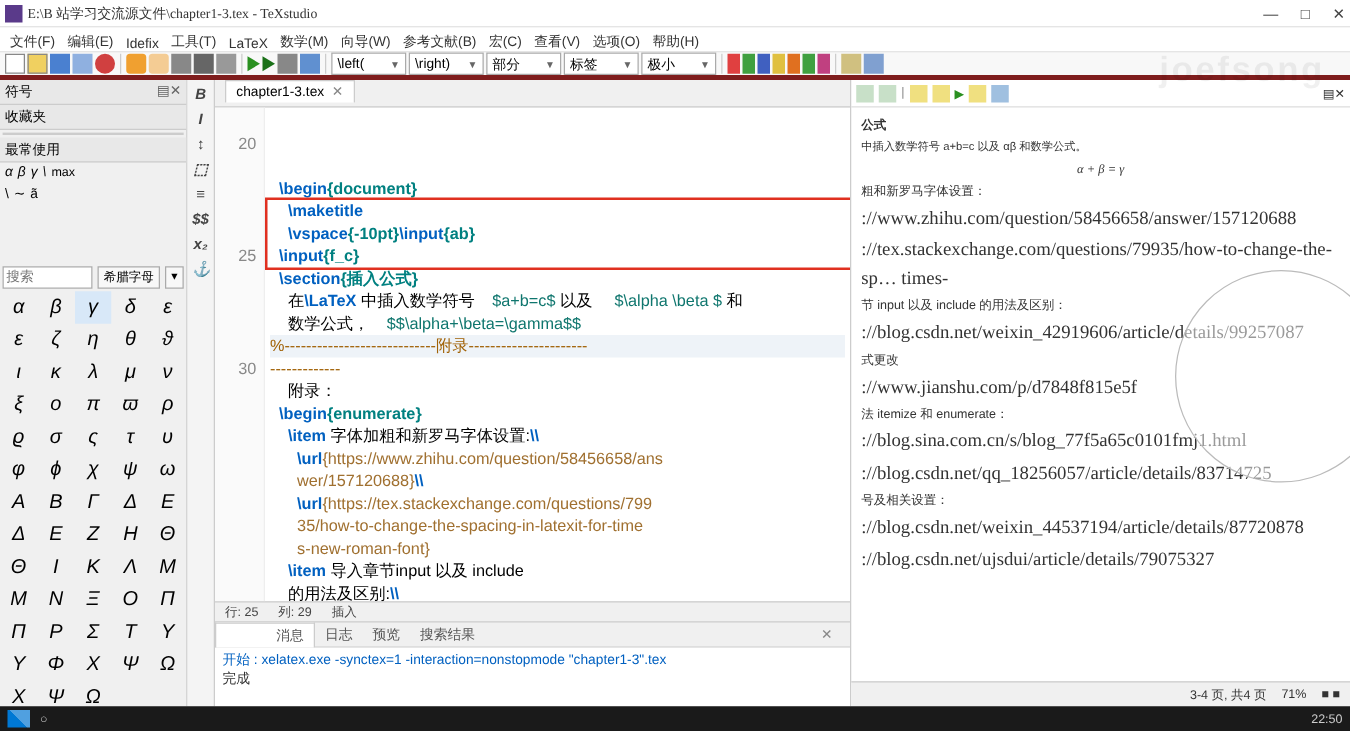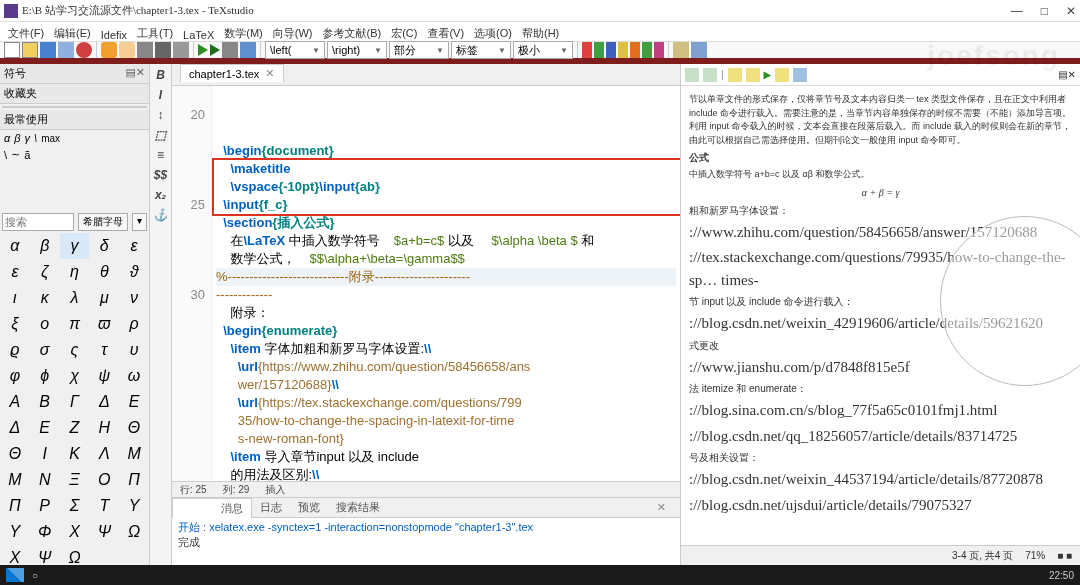--- a/index.html
+++ b/index.html
@@ -3,21 +3,21 @@
 <meta charset="utf-8">
 <style>
 * { margin: 0; padding: 0; box-sizing: border-box; font-family: "Microsoft YaHei", sans-serif; }
 body { width: 1080px; height: 585px; overflow: hidden; background: #f0f0f0; font-size: 11px; position: relative; }
 .titlebar { height: 22px; background: #fff; display: flex; align-items: center; padding: 0 4px; border-bottom: 1px solid #ddd; }
 .titlebar .icon { width: 14px; height: 14px; background: #5a3a8a; margin-right: 4px; }
 .titlebar .title { flex: 1; font-size: 11px; color: #333; font-family: Liberation Serif, serif; }
 .titlebar .winbtns { display: flex; gap: 18px; font-size: 12px; color: #444; }
 .menubar { height: 20px; background: #fff; display: flex; align-items: flex-end; padding: 0 4px; gap: 2px; font-size: 11px; color: #333; border-bottom: 1px solid #ddd; }
 .menubar span { padding: 0 4px; }
-.toolbar { height: 22px; background: #f8f8f8; display: flex; align-items: center; padding: 0 4px; gap: 2px; border-bottom: 6px solid #7f1d1d; }
+.toolbar { height: 22px; background: #f8f8f8; display: flex; align-items: center; padding: 0 4px; gap: 2px; border-bottom: 4px solid #7f1d1d; }
 .tb-ic { width: 16px; height: 16px; display: inline-block; }
 .tb-sep { width: 1px; height: 16px; background: #ccc; margin: 0 2px; }
 .tb-ic.new { background: #fff; border: 1px solid #888; }
 .tb-ic.open { background: #f0d060; border: 1px solid #888; }
 .tb-ic.save { background: #4a80d0; }
 .tb-ic.close { background: #d04040; border-radius: 50%; }
 .tb-ic.undo { background: #f0a030; border-radius: 3px; }
 .tb-ic.cut { background: #888; }
 .tb-ic.play { width: 0; height: 0; border-left: 10px solid #2a9020; border-top: 6px solid transparent; border-bottom: 6px solid transparent; }
 .tb-combo { border: 1px solid #aaa; background: #fff; height: 18px; padding: 0 4px; font-size: 11px; min-width: 60px; display: inline-flex; align-items: center; }
@@ -40,21 +40,21 @@
 .editor-area { flex: 1; display: flex; flex-direction: column; background: #fff; min-width: 0; }
 .tabs { height: 22px; display: flex; align-items: flex-start; background: #f0f0f0; border-bottom: 1px solid #ccc; padding-left: 8px; }
 .tab { background: #fff; border: 1px solid #ccc; border-bottom: none; padding: 2px 8px; font-size: 11px; display: flex; align-items: center; gap: 6px; }
 .tab .x { color: #888; font-size: 11px; }
 .editor { flex: 1; display: flex; font-family: Consolas, monospace; font-size: 13px; overflow: hidden; position: relative; }
 .gutter { width: 40px; text-align: right; color: #888; padding: 2px 6px 2px 0; background: #fafafa; border-right: 1px solid #eee; line-height: 18px; }
 .code { flex: 1; padding: 2px 4px; line-height: 18px; position: relative; white-space: pre; }
 .kw { color: #0060c0; font-weight: bold; }
 .arg { color: #008080; font-weight: bold; }
 .str { color: #a07030; }
-.math { color: #4d7c0f; padding-left: 14px; }
+.math { color: #0f766e; padding-left: 14px; }
 .cmt { color: #a16207; }
 .red-box { position: absolute; border: 2px solid #e03020; left: 0px; top: 72px; width: 500px; height: 58px; pointer-events: none; }
 .hl-line { background: #eef3f8; display: block; width: 100%; }
 .status-ed { height: 16px; background: #f0f0f0; border-top: 1px solid #ccc; font-size: 10px; padding: 1px 8px; color: #444; display: flex; gap: 16px; }
 .bottom-tabs { height: 20px; display: flex; background: #f0f0f0; border-top: 1px solid #ccc; align-items: center; font-size: 11px; position: relative; }
 .bottom-tabs span { padding: 2px 8px; color: #555; }
 .bottom-tabs span.active { background: #fff; border: 1px solid #ccc; border-bottom: none; padding-left: 48px; }
 .bottom-tabs .bx { position: absolute; right: 6px; color: #888; }
 .log { height: 48px; background: #fff; border-top: 1px solid #ccc; font-family: Consolas, monospace; font-size: 11px; padding: 2px 6px; color: #0060c0; }
 .preview { width: 400px; background: #fff; border-left: 1px solid #ccc; display: flex; flex-direction: column; font-size: 10px; color: #333; }
@@ -315,29 +315,28 @@
       <span class="pv-ic g"></span>
       <span style="color:#888">|</span>
       <span class="pv-ic y"></span>
       <span class="pv-ic y"></span>
       <span style="color:#2a9020">▶</span>
       <span class="pv-ic y"></span>
       <span class="pv-ic b"></span>
       <span style="margin-left:auto">▤✕</span>
     </div>
     <div class="pv-content">
-      <p style="font-size:9px">节以单章文件的形式保存，仅将章节号及文本内容归类一 tex 类型文件保存，且在正文中利用者 include 命令进行载入。需要注意的是，当章节内容单独保存的时候不需要（不能）添加导言项。利用 input 命令载入的时候，文本会直接在段落后载入。而 include 载入的时候则会在新的章节，由此可以根据自己需选择使用。但期刊论文一般使用 input 命令即可。</p>
       <p><b>公式</b></p>
       <p style="font-size:9px">中插入数学符号 a+b=c 以及 αβ 和数学公式。</p>
       <p style="text-align:center;font-style:italic;font-family:serif">α + β = γ</p>
       <p>粗和新罗马字体设置：</p>
       <p class="pv-link">://www.zhihu.com/question/58456658/answer/157120688</p>
       <p class="pv-link">://tex.stackexchange.com/questions/79935/how-to-change-the-sp…    times-</p>
-      <p>节 input 以及 include 命令进行载入：</p>
-      <p class="pv-link">://blog.csdn.net/weixin_42919606/article/details/59621620</p>
+      <p>节 input 以及 include 的用法及区别：</p>
+      <p class="pv-link">://blog.csdn.net/weixin_42919606/article/details/99257087</p>
       <p>式更改</p>
       <p class="pv-link">://www.jianshu.com/p/d7848f815e5f</p>
       <p>法 itemize 和 enumerate：</p>
       <p class="pv-link">://blog.sina.com.cn/s/blog_77f5a65c0101fmj1.html</p>
       <p class="pv-link">://blog.csdn.net/qq_18256057/article/details/83714725</p>
       <p>号及相关设置：</p>
       <p class="pv-link">://blog.csdn.net/weixin_44537194/article/details/87720878</p>
       <p class="pv-link">://blog.csdn.net/ujsdui/article/details/79075327</p>
       <div class="circle"></div>
     </div>

